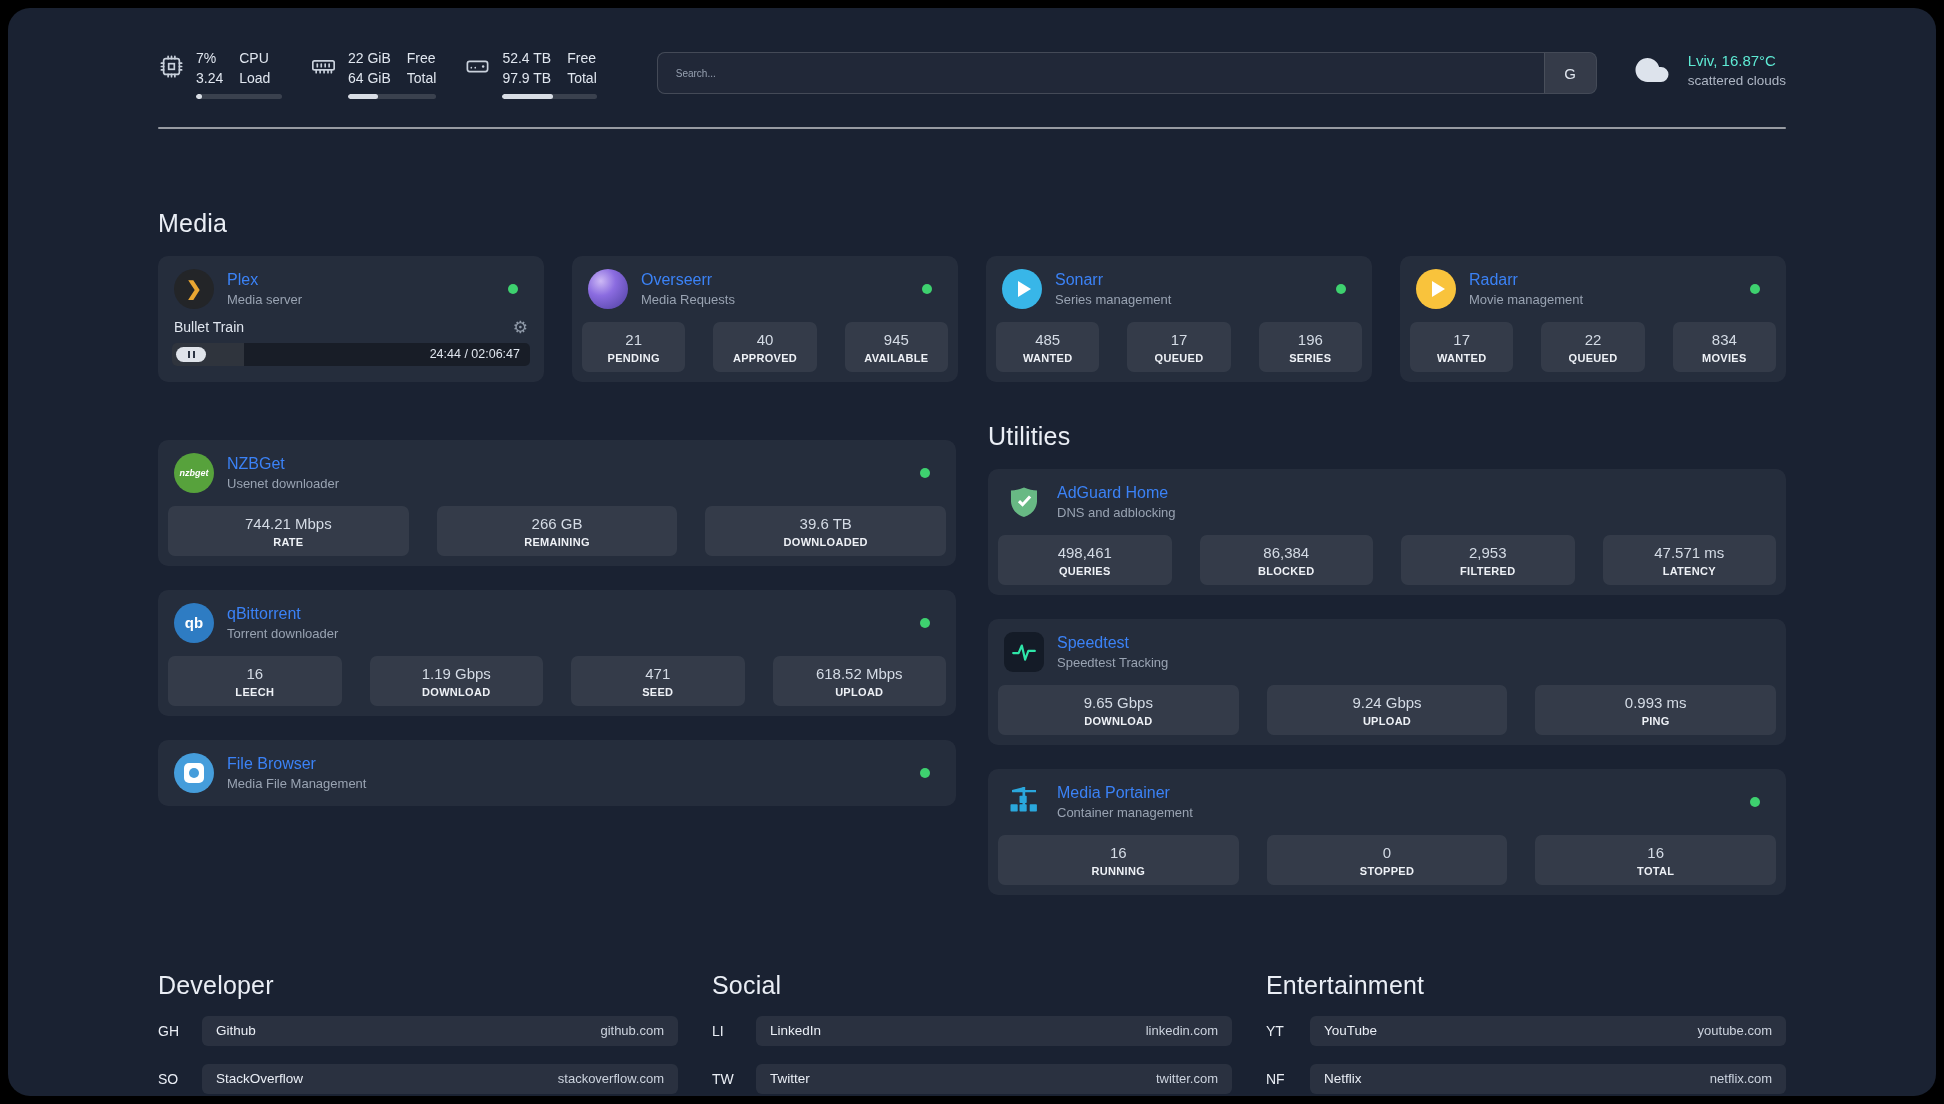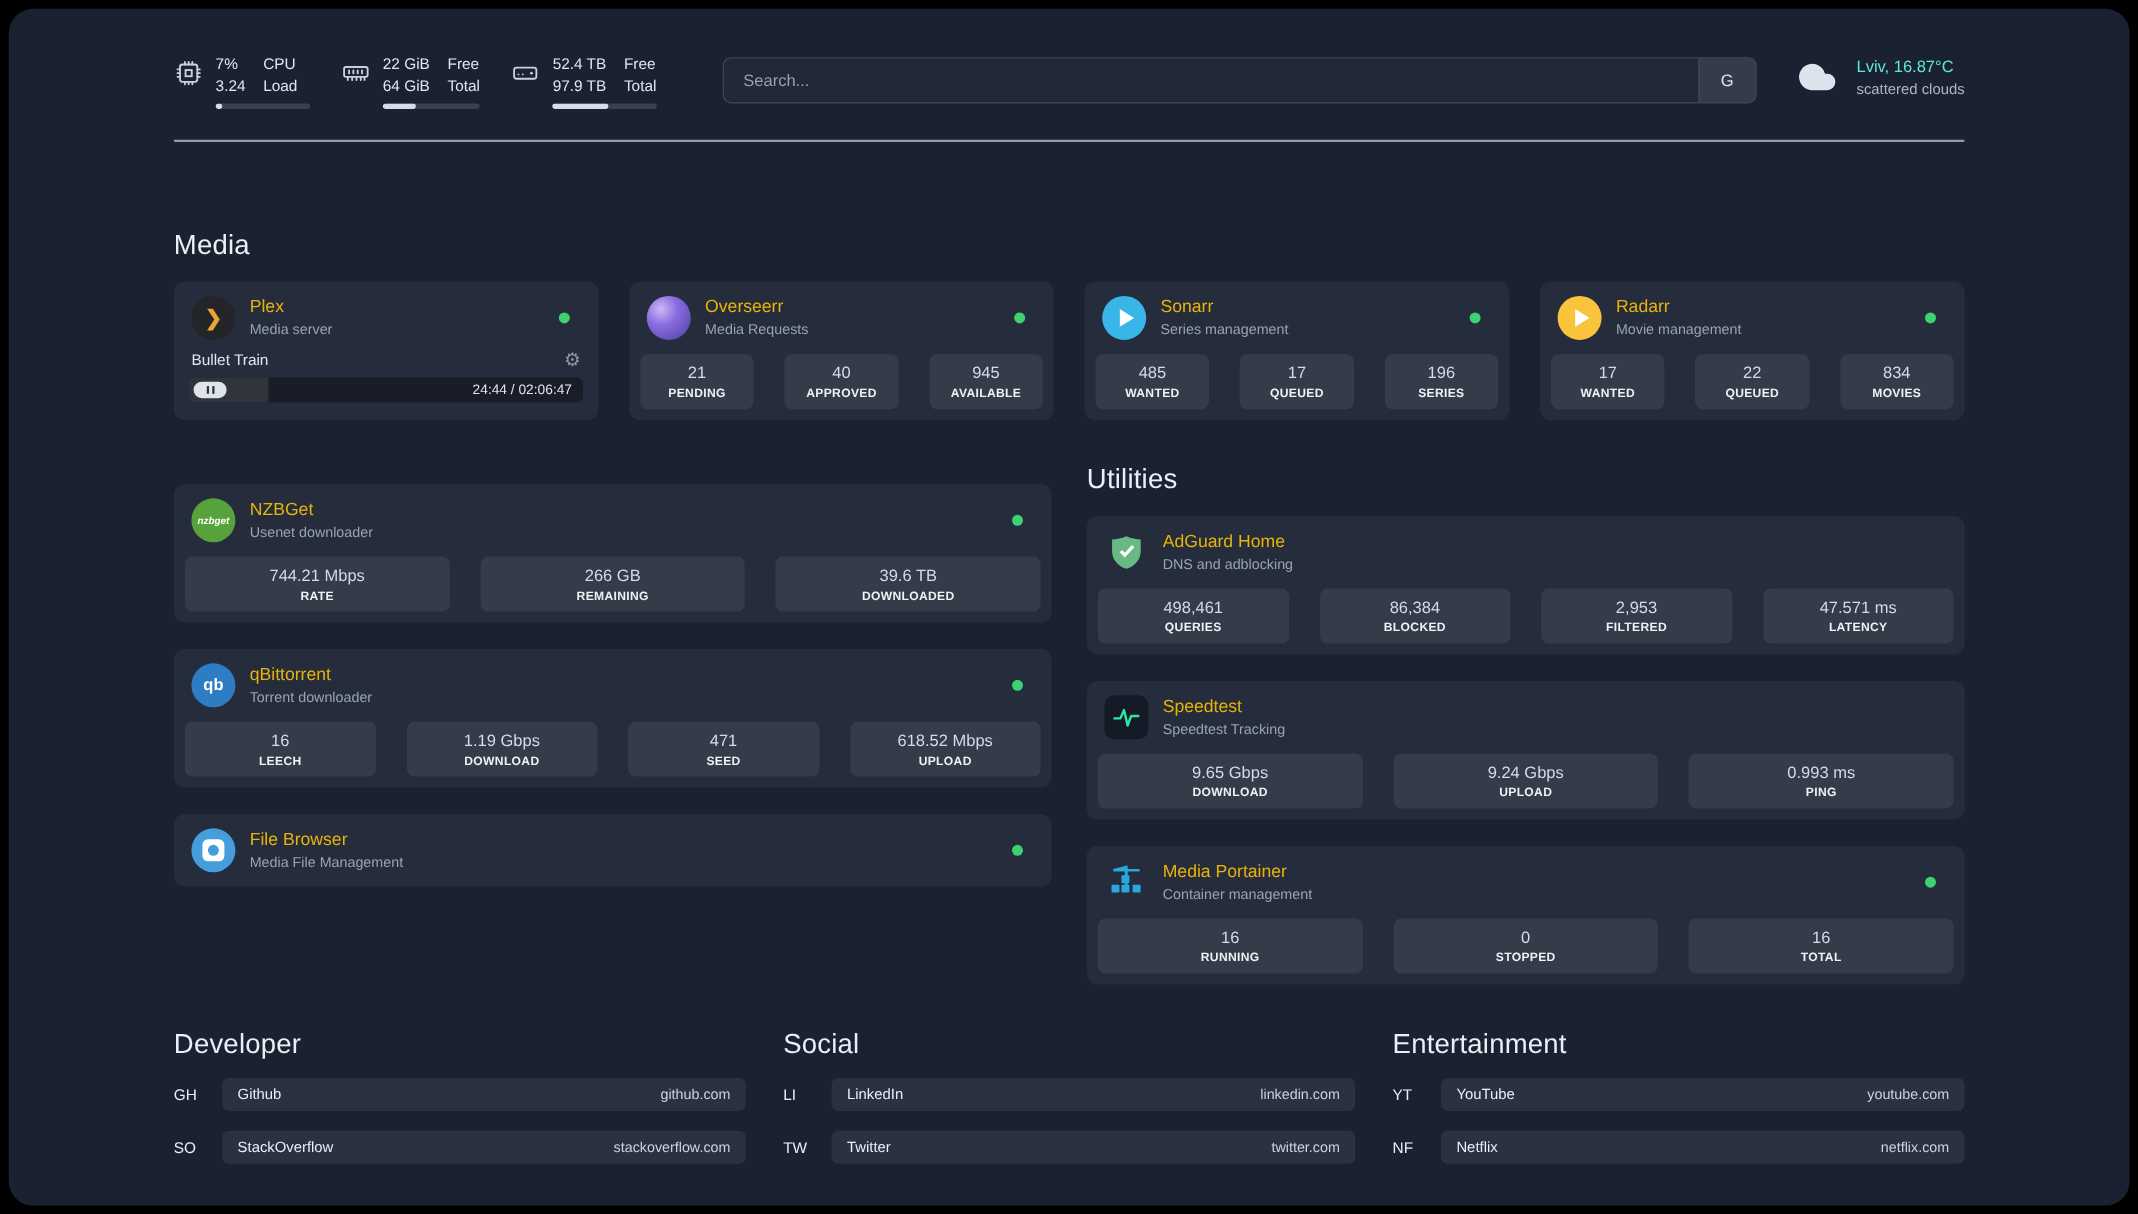--- a/index.html
+++ b/index.html
@@ -26,21 +26,21 @@
   .res-body { display: flex; flex-direction: column; min-width: 86px; }
   .res-row { display: flex; gap: 16px; }
   .res-col { display: flex; flex-direction: column; gap: 3px; font-size: 14px; line-height: 1.2; color: #e0e6ef; }
   .bar { margin-top: 7px; height: 5px; border-radius: 3px; background: rgba(255,255,255,0.14); overflow: hidden; }
   .bar .fill { display: block; height: 100%; background: #d8dde5; border-radius: 3px; }
 
   .search { flex: 1; display: flex; align-items: stretch; height: 42px; margin: 2px 32px 0;
     border: 1px solid rgba(255,255,255,0.16); border-radius: 8px; overflow: hidden;
     background: rgba(255,255,255,0.03); }
   .search input { flex: 1; background: transparent; border: 0; outline: none;
-    color: #e5eaf1; font-size: 15px; padding: 0 18px; font-family: inherit; }
+    color: #e5eaf1; font-size: 10px; padding: 0 18px; font-family: inherit; }
   .search input::placeholder { color: #96a0b0; }
   .search .g-btn { width: 52px; border: 0; border-left: 1px solid rgba(255,255,255,0.10);
     background: rgba(255,255,255,0.09); color: #e0e6ef; font-size: 15px; cursor: pointer;
     font-family: inherit; }
 
   .weather { display: flex; align-items: center; gap: 13px; margin-top: 2px; }
   .weather svg { width: 46px; height: 36px; display: block; }
   .weather-loc { font-size: 15px; color: #5eead4; }
   .weather-cond { font-size: 13.5px; color: #aeb6c4; margin-top: 4px; }
 
@@ -52,21 +52,21 @@
   .media-grid { display: grid; grid-template-columns: repeat(4, 1fr); gap: 28px; margin-top: 18px; }
   .two-col { display: grid; grid-template-columns: 1fr 1fr; gap: 32px; margin-top: 40px; }
   .col-cards { display: flex; flex-direction: column; gap: 24px; margin-top: 18px; }
 
   
   .card { background: rgba(255,255,255,0.05); border-radius: 10px; padding: 10px; }
   .card-header { display: flex; align-items: center; gap: 13px; padding: 3px 6px; cursor: pointer; }
   .app-icon { width: 40px; height: 40px; flex: 0 0 40px; border-radius: 50%;
     display: flex; align-items: center; justify-content: center; overflow: hidden; }
   .card-titles { display: flex; flex-direction: column; }
-  .card-name { font-size: 16px; color: #eab308; }
+  .card-name { font-size: 16px; color: #3b82f6; }
   .card-sub { font-size: 13px; color: #99a3b2; margin-top: 3px; }
   .dot { width: 10px; height: 10px; border-radius: 50%; background: #3ed16f; margin-left: auto; margin-right: 10px; flex: 0 0 10px; }
   .stats { display: flex; gap: 28px; margin-top: 10px; }
   .stat { flex: 1; background: rgba(255,255,255,0.07); border-radius: 7px; text-align: center; padding: 9px 4px 8px; }
   .stat-value { font-size: 15px; color: #d4dbe5; }
   .stat-label { font-size: 11px; font-weight: 700; color: #eef1f6; margin-top: 4px; letter-spacing: 0.3px; }
 
   
   .player { margin-top: 7px; padding: 0 4px; }
   .player-top { display: flex; align-items: center; padding: 0 2px; }
@@ -90,21 +90,21 @@
   .ic-fb { background: #459ddb; }
   .ic-plain { background: transparent; border-radius: 8px; }
   .ic-speedtest { background: #141b27; border-radius: 9px; }
   .tri { width: 0; height: 0; border-top: 8px solid transparent; border-bottom: 8px solid transparent;
     border-left: 13px solid #fff; margin-left: 4px; }
   .fb-inner { width: 20px; height: 20px; background: #fff; border-radius: 5px; position: relative; }
   .fb-inner::after { content: ""; position: absolute; left: 5px; top: 5px; width: 10px; height: 10px;
     border-radius: 50%; background: #459ddb; }
 
   
-  .bookmarks { display: grid; grid-template-columns: repeat(3, 1fr); gap: 34px; margin-top: 40px; }
+  .bookmarks { display: grid; grid-template-columns: repeat(3, 1fr); gap: 34px; margin-top: 76px; }
   .bm-rows { margin-top: 16px; display: flex; flex-direction: column; gap: 18px; }
   .bm-row { display: flex; align-items: center; height: 30px; cursor: pointer; }
   .bm-abbr { width: 36px; flex: 0 0 36px; font-size: 14px; color: #eaeef5; }
   .bm-pill { flex: 1; display: flex; align-items: center; height: 100%;
     background: rgba(255,255,255,0.07); border-radius: 6px; padding: 0 14px; margin-left: 8px; text-align: right; }
   .bm-name { font-size: 13.5px; color: #eaeef5; }
   .bm-url { margin-left: auto; font-size: 13px; color: #ccd3de; }
 </style>
 </head>
 <body>

